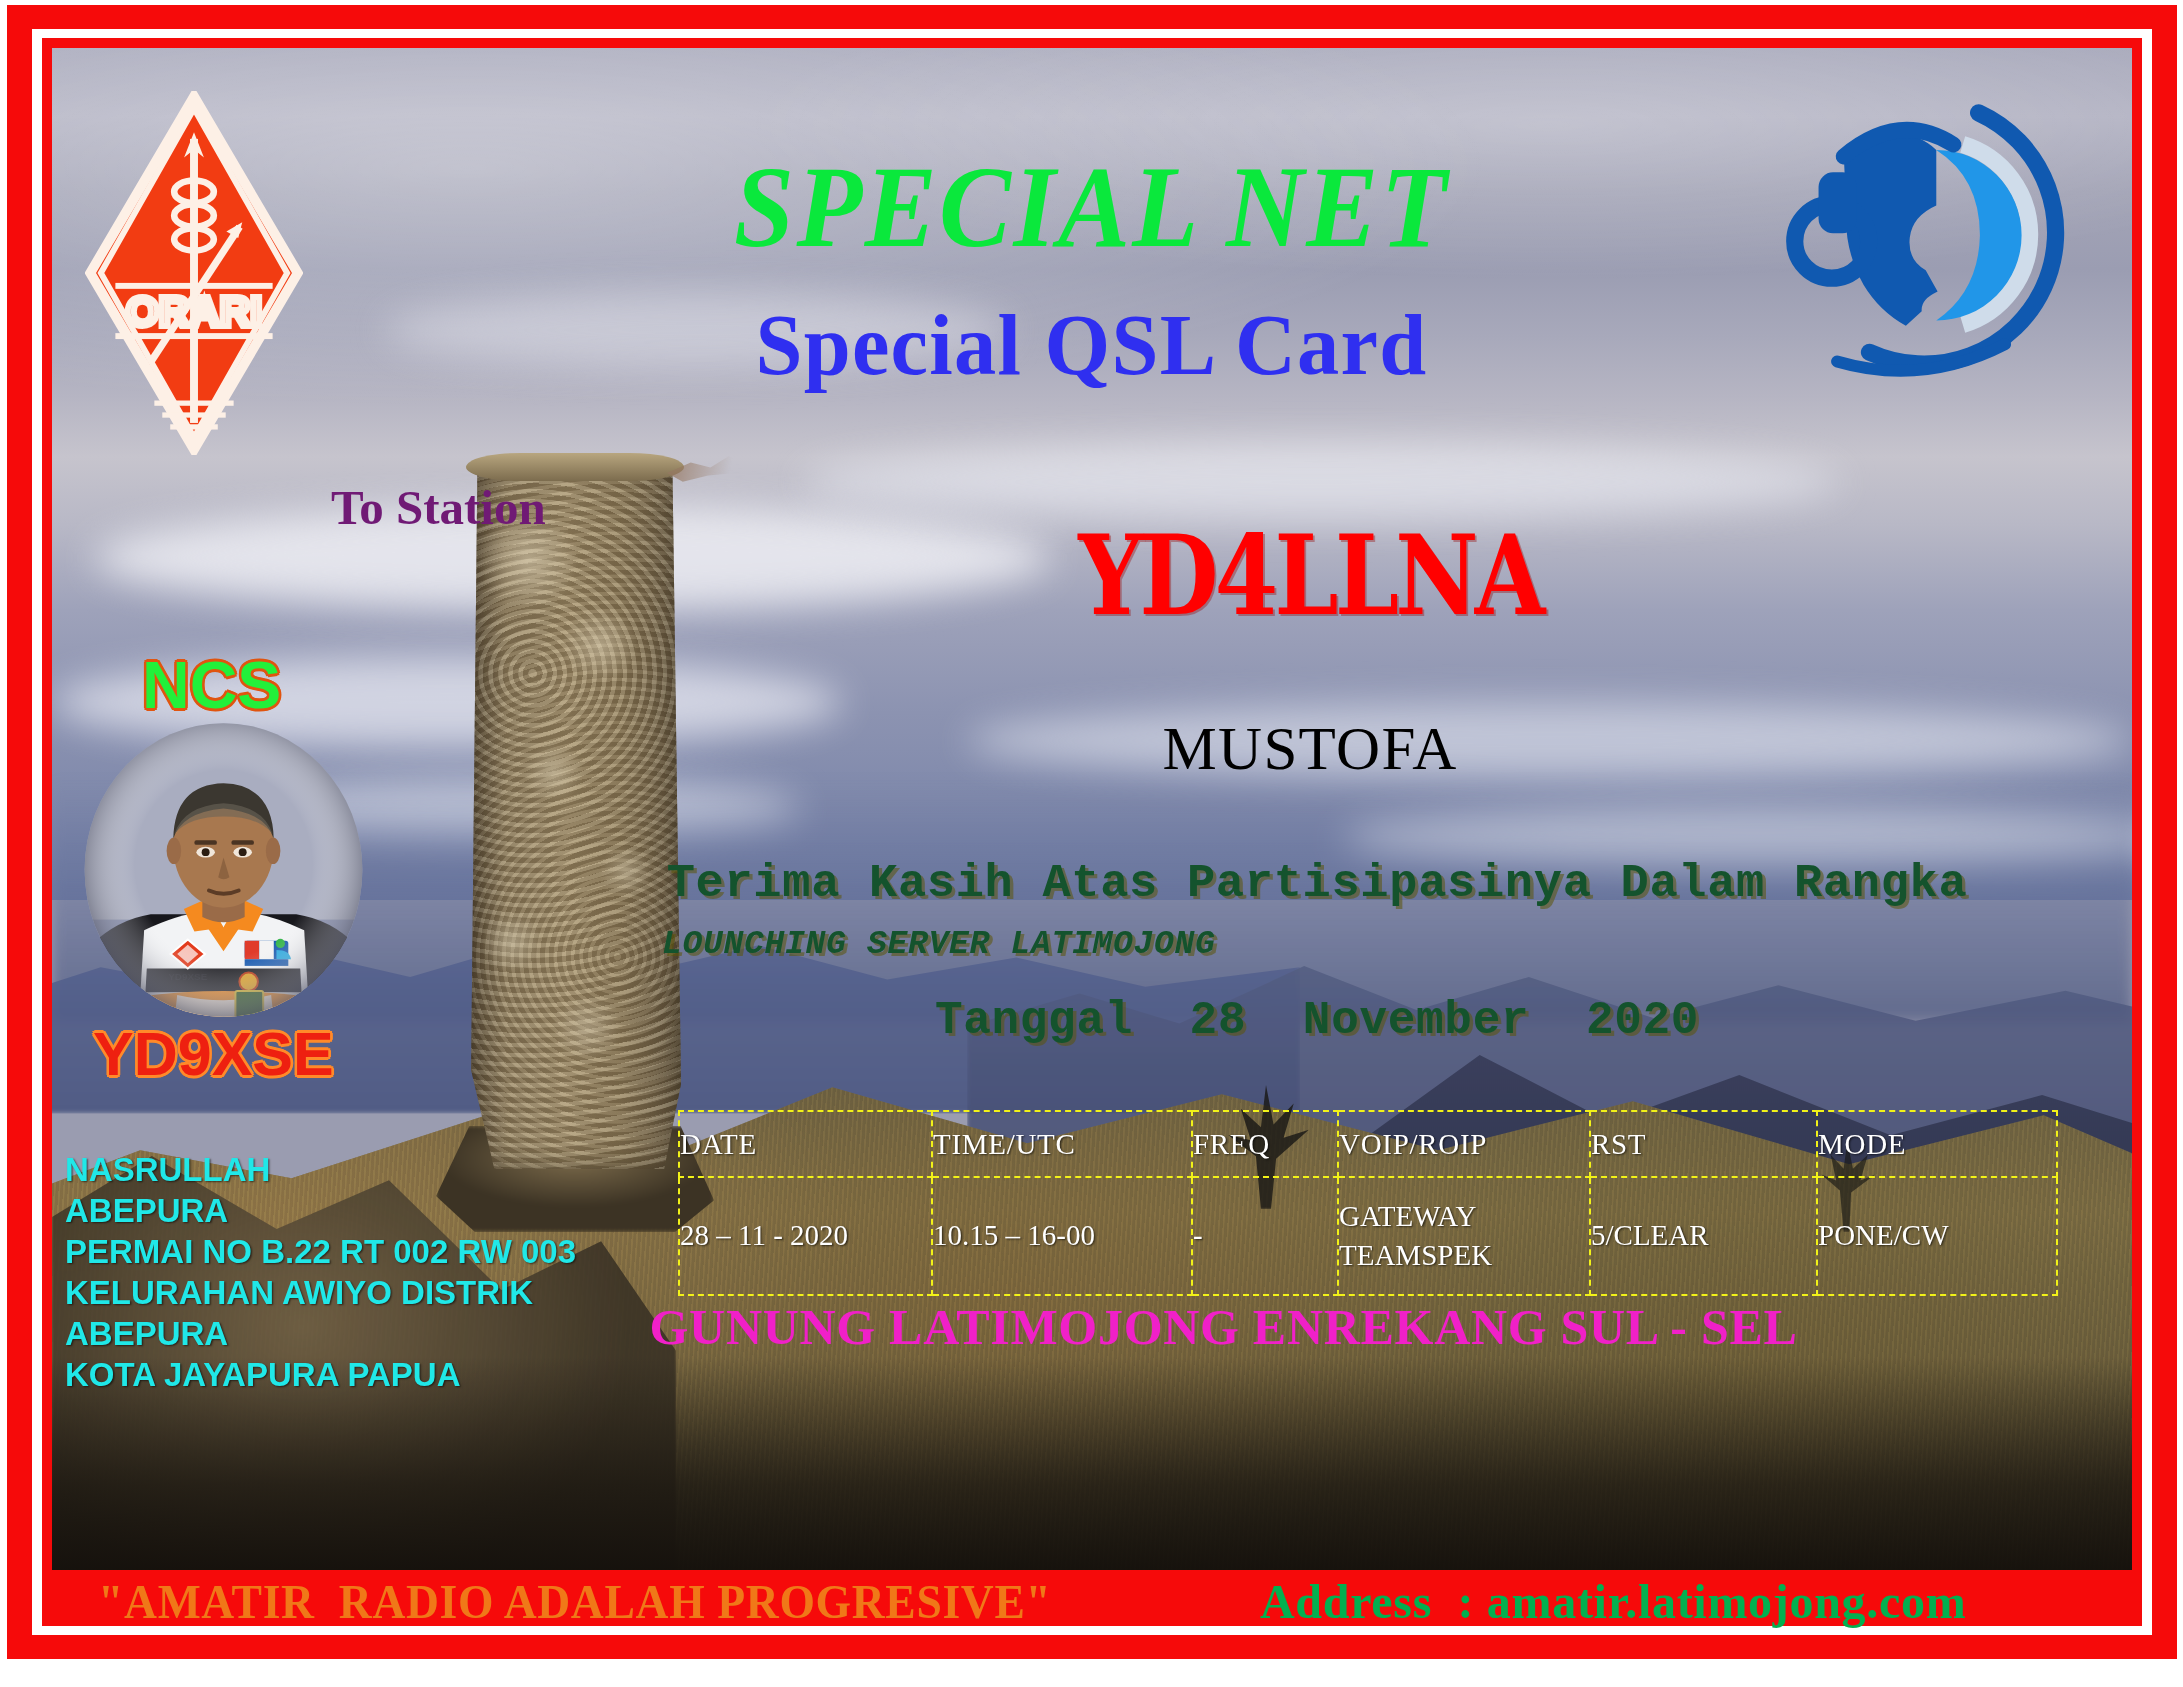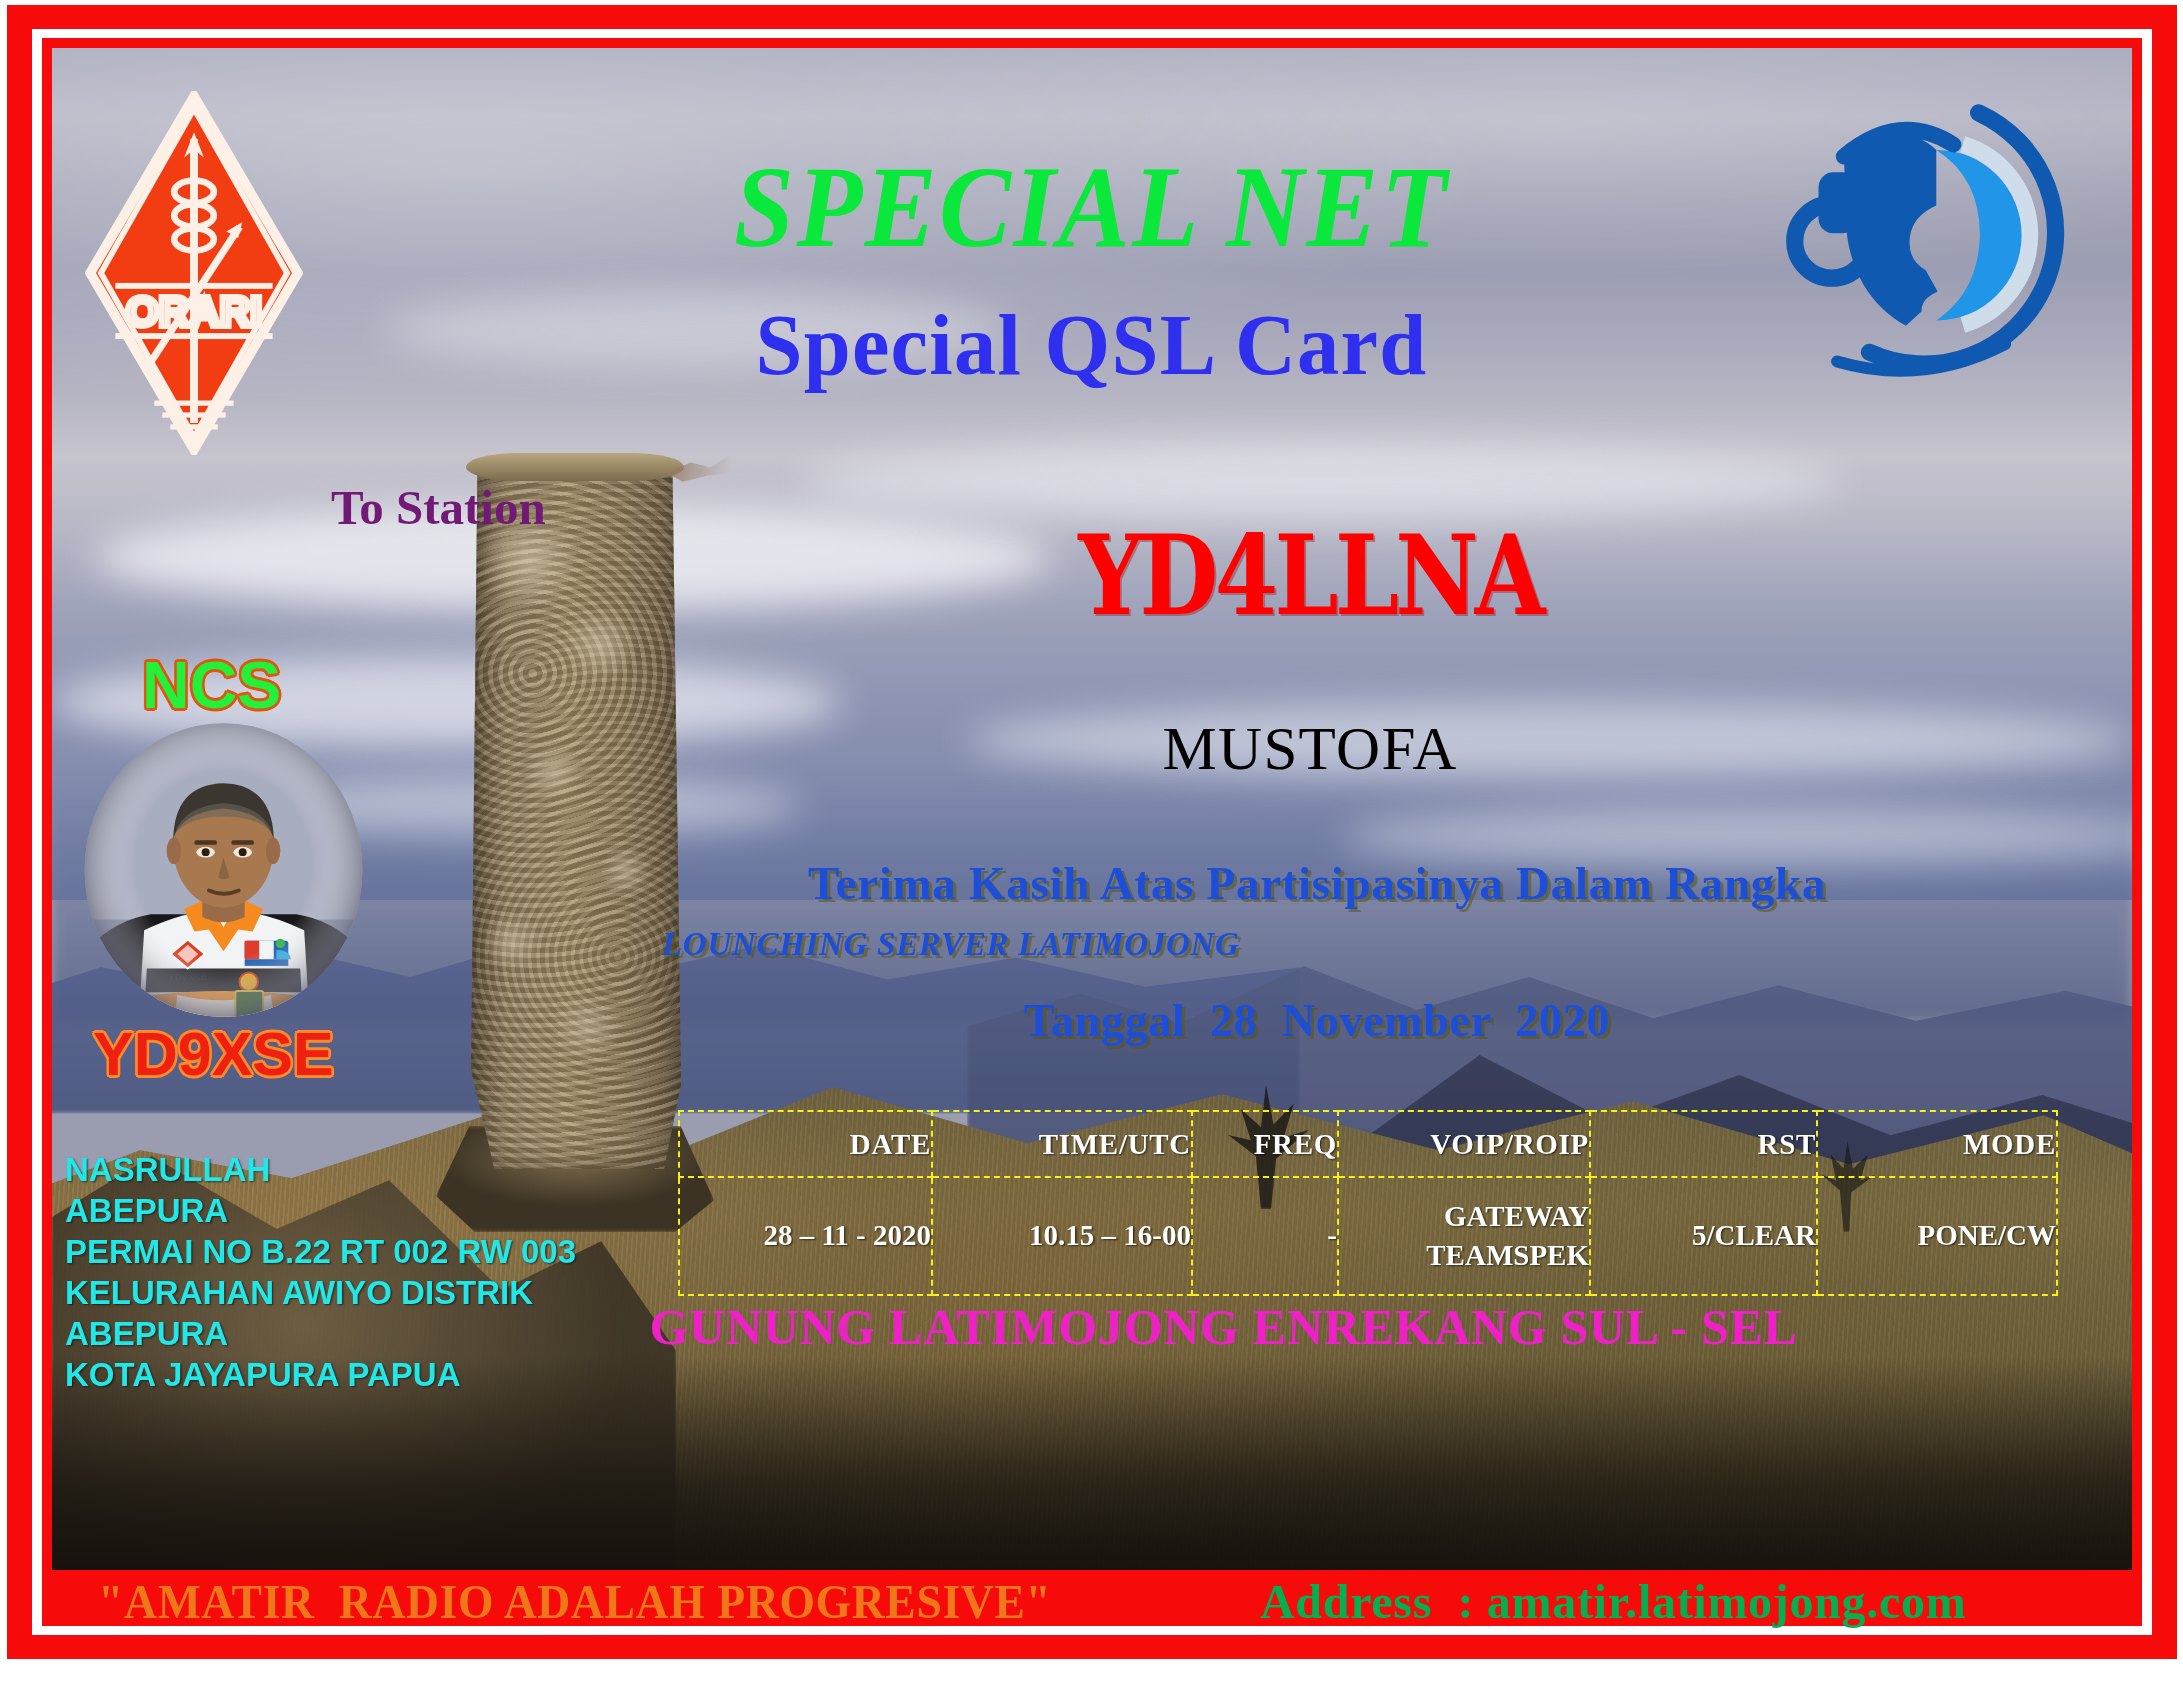--- a/index.html
+++ b/index.html
@@ -267,23 +267,23 @@
   #operator-name {
     left: 913px; top: 718px; width: 794px;
     text-align: center;
     font-family: "Liberation Serif", serif;
     font-size: 61px;
     font-weight: normal;
     color: #000000;
     letter-spacing: 1.3px;
   }
   .thanks-line {
-    font-family: Liberation Serif, serif;
-    font-weight: bold;
-    color: #1d4ed8;
+    font-family: Liberation Mono, monospace;
+    font-weight: bold;
+    color: #14532d;
     text-shadow: 3.3px 3.3px 0 rgba(92,86,10,0.55);
   }
   #thanks-1 {
     left: 662px; top: 860px; width: 1310px;
     text-align: center;
     font-size: 47px;
     letter-spacing: 0.7px;
   }
   #thanks-2 {
     left: 662px; top: 928px; width: 1310px;
@@ -372,24 +372,24 @@
   
   #log-table {
     position: absolute;
     left: 678px; top: 1110px;
     width: 1366px; height: 180px;
     border-collapse: collapse;
     table-layout: fixed;
   }
   #log-table td {
     border: 2.6px dashed #f2f218;
-    text-align: right;
+    text-align: left;
     vertical-align: middle;
     font-family: "Liberation Serif", serif;
-    font-weight: bold;
+    font-weight: normal;
     color: #ffffff;
     padding: 0;
     text-shadow: 1.3px 1.3px 2px rgba(0,0,0,0.6);
   }
   #log-table tr.header-row td {
     height: 64px;
     font-size: 29px;
     letter-spacing: 0.7px;
   }
   #log-table tr.value-row td {

